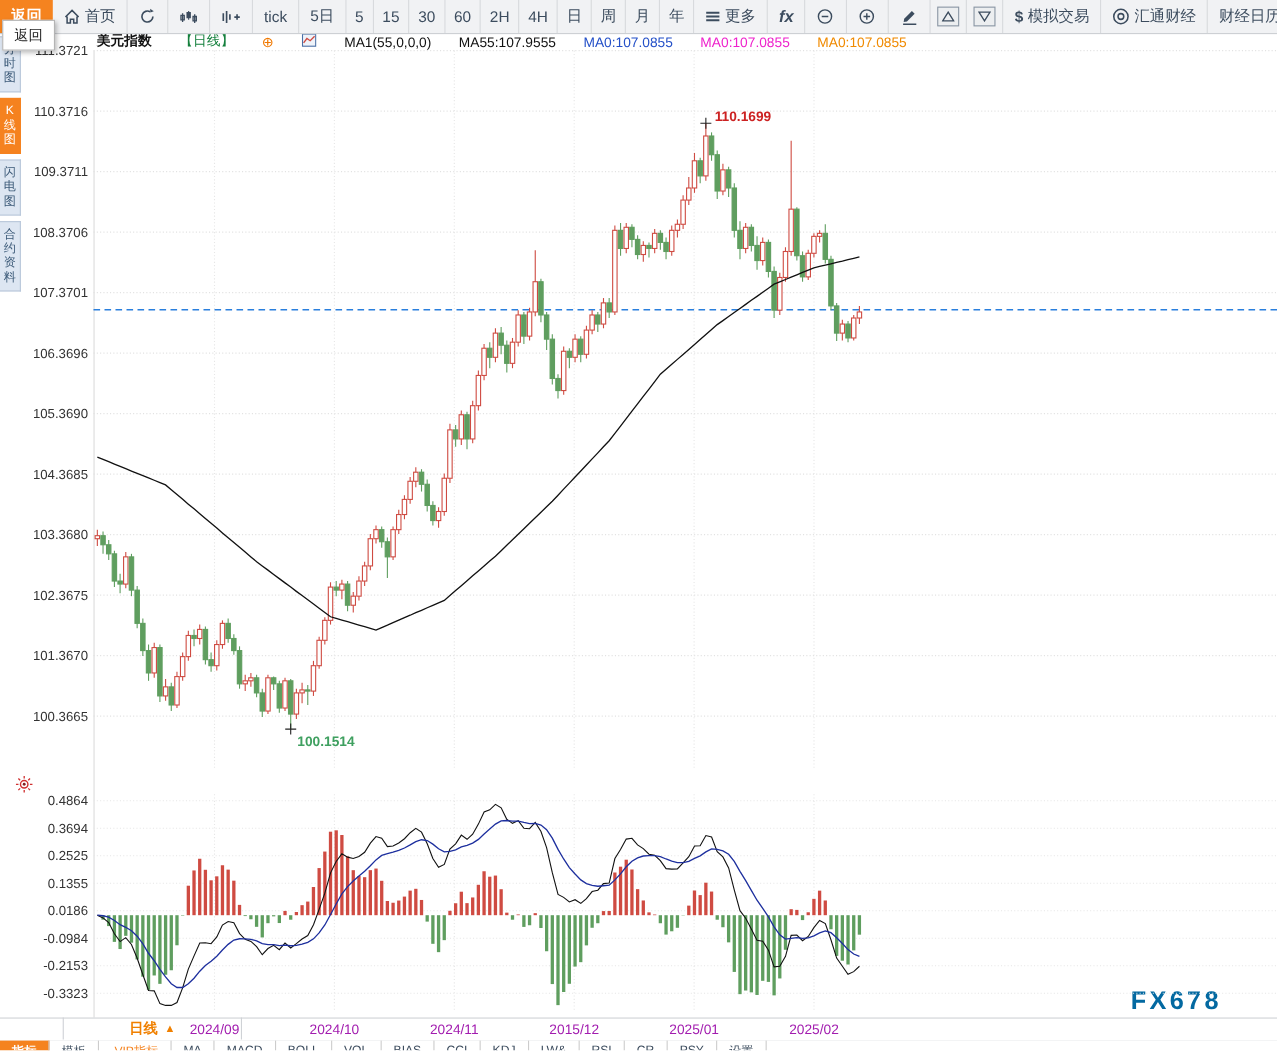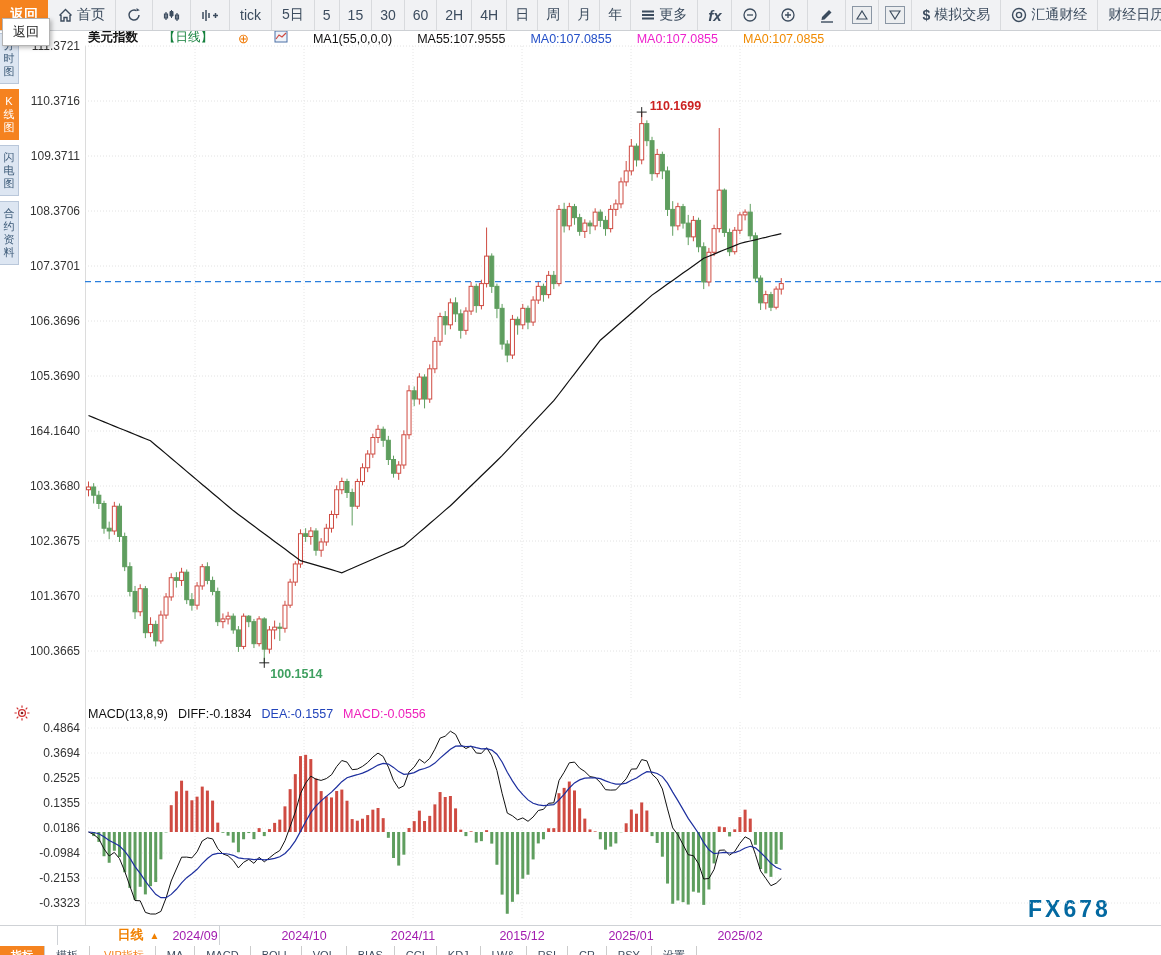--- a/index.html
+++ b/index.html
@@ -659,36 +659,30 @@
 
   <div class="macd-gear">
     <svg width="18" height="18" viewBox="0 0 18 18">
         <circle cx="9" cy="9" r="3.4" fill="none" stroke="#d03030" stroke-width="1.3"></circle>
         <circle cx="9" cy="9" r="1.3" fill="#802020"></circle>
         <g stroke="#d03030" stroke-width="1.2">
           <path d="M9 1.5 V3.8 M9 14.2 V16.5 M1.5 9 H3.8 M14.2 9 H16.5 M3.7 3.7 L5.3 5.3 M12.7 12.7 L14.3 14.3 M14.3 3.7 L12.7 5.3 M5.3 12.7 L3.7 14.3"></path>
         </g>
       </svg>
   </div>
-  <div class="macd-header">
-    <span>MACD(13,8,9)</span>
-    <span>DIFF:-0.1834</span>
-    <span class="dea-blue">DEA:-0.1557</span>
-    <span class="macd-magenta">MACD:-0.0556</span>
-  </div>
 
   <div id="y-labels">
       <div class="ylab" style="top: 39px;">111.3721</div>
       <div class="ylab" style="top: 94px;">110.3716</div>
       <div class="ylab" style="top: 149px;">109.3711</div>
       <div class="ylab" style="top: 204px;">108.3706</div>
       <div class="ylab" style="top: 259px;">107.3701</div>
       <div class="ylab" style="top: 314px;">106.3696</div>
       <div class="ylab" style="top: 369px;">105.3690</div>
-      <div class="ylab" style="top: 424px;">164.1640</div>
+      <div class="ylab" style="top: 424px;">104.3685</div>
       <div class="ylab" style="top: 479px;">103.3680</div>
       <div class="ylab" style="top: 534px;">102.3675</div>
       <div class="ylab" style="top: 589px;">101.3670</div>
       <div class="ylab" style="top: 644px;">100.3665</div>
     </div>
   <div id="macd-labels">
       <div class="ylab" style="top: 721px;">0.4864</div>
       <div class="ylab" style="top: 746px;">0.3694</div>
       <div class="ylab" style="top: 771px;">0.2525</div>
       <div class="ylab" style="top: 796px;">0.1355</div>

